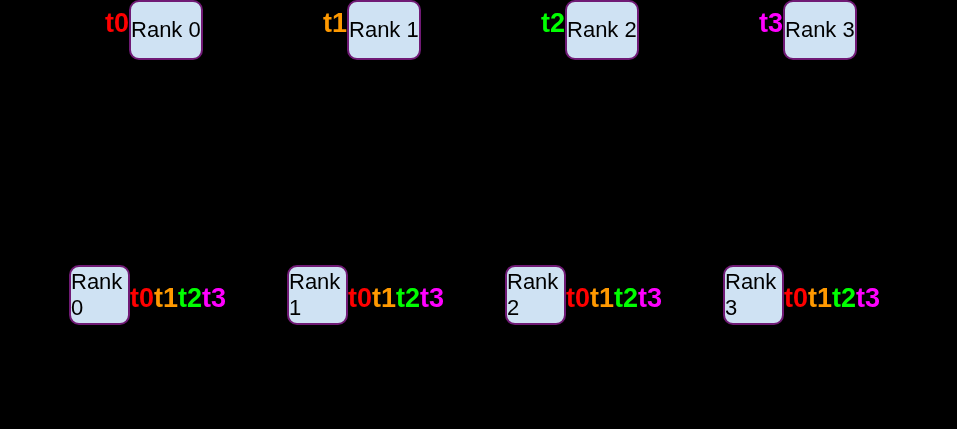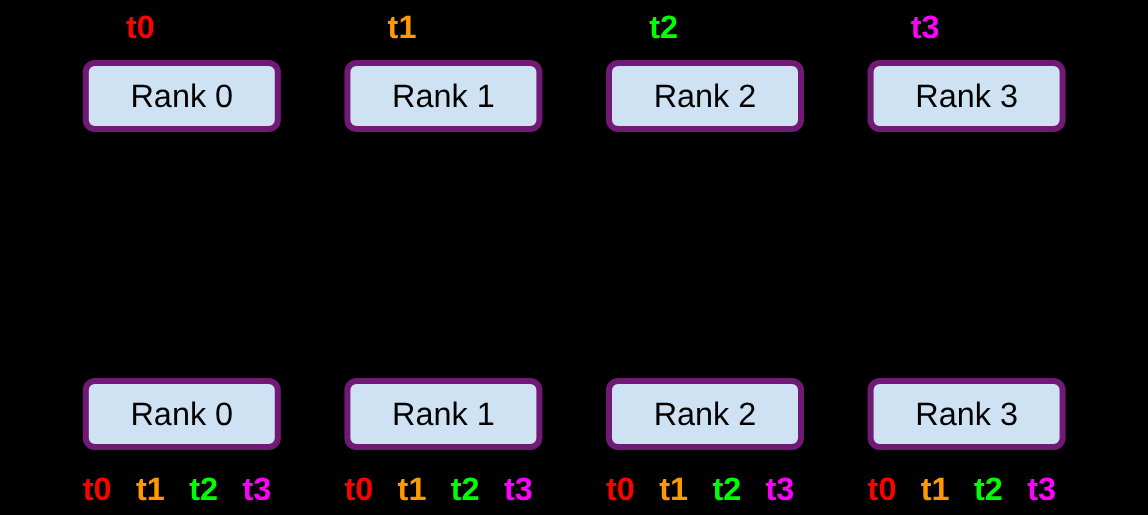--- a/index.html
+++ b/index.html
@@ -17,38 +17,38 @@
   }
   .row {
     display: flex;
     justify-content: space-between;
     padding: 0 69px;
     box-sizing: border-box;
   }
   .cell {
     width: 165px;
     display: flex;
-    flex-direction: column;
+    flex-direction: row;
   }
   .tag-top {
     margin: 8px 0 12px 36px;
     font-size: 27px;
     font-weight: bold;
     line-height: 30px;
   }
   .rank-box {
     height: 60px;
     box-sizing: border-box;
-    border: 5px solid #701a75;
+    border: 2px solid #701a75;
     border-radius: 10px;
     background: #cfe2f3;
     display: flex;
     align-items: center;
     justify-content: center;
-    font-size: 27px;
+    font-size: 22px;
     color: #000000;
   }
   .spacer {
     height: 205px;
   }
   .tag-row {
     display: flex;
     justify-content: space-between;
     padding-right: 8px;
     margin-top: 18px;

